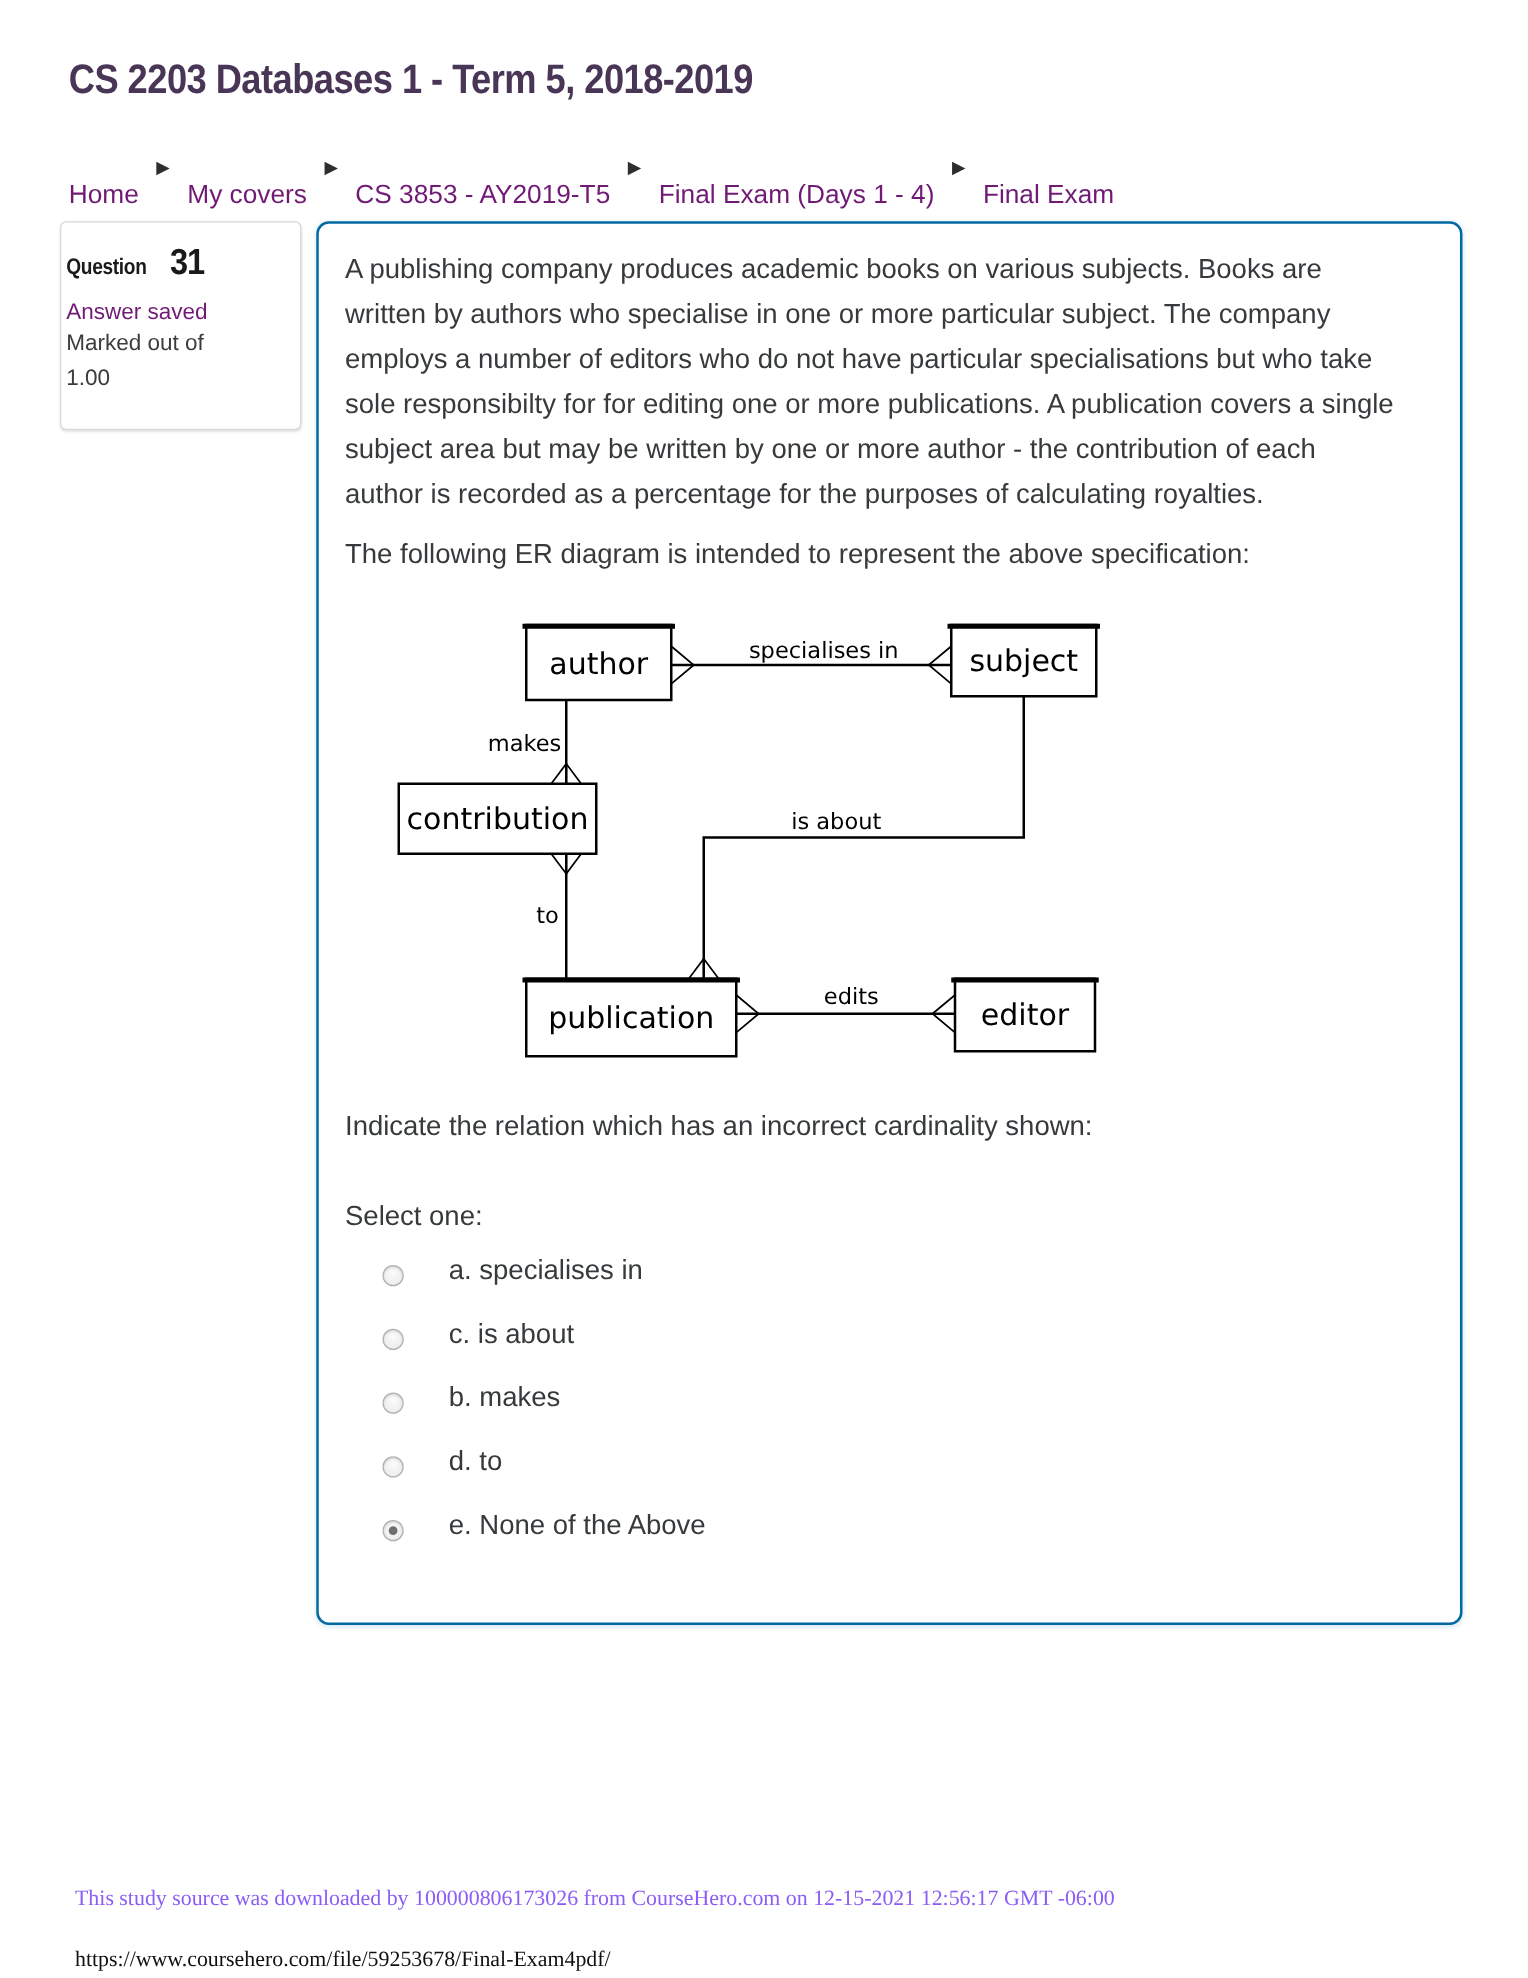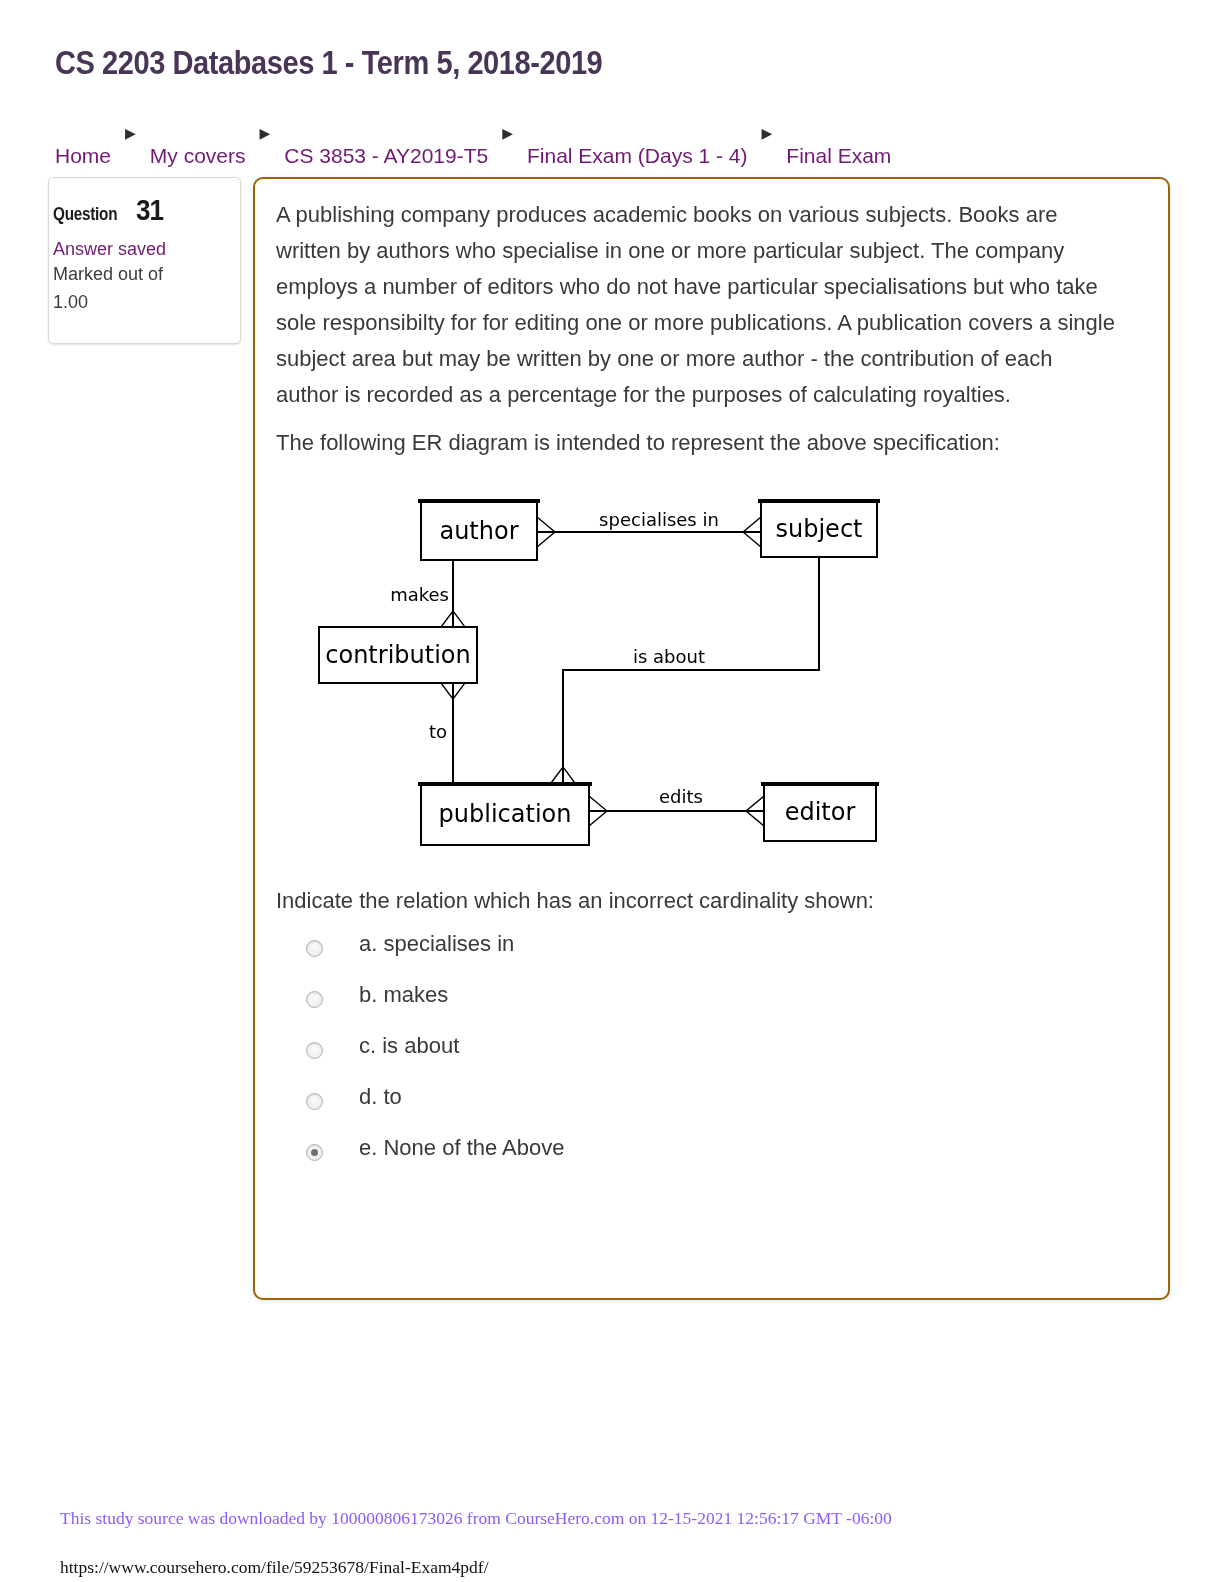--- a/index.html
+++ b/index.html
@@ -31,21 +31,21 @@
   .qinfo-label {
     font-size:18px; font-weight:bold; color:#1a1a1a;
     transform:scaleX(0.85); transform-origin:left bottom; letter-spacing:-0.3px;
   }
   .qinfo-number { font-size:29px; font-weight:bold; color:#1a1a1a; letter-spacing:-1px; transform:scaleX(0.9); transform-origin:left bottom; }
   .qinfo-status { font-size:18px; color:#701a75; }
   .qinfo-marked { font-size:18px; color:#3c3c3c; line-height:28px; width:130px; }
 
   .main-box {
     position:absolute; left:253px; top:177px; width:917px; height:1123px;
-    background:#fff; border:2px solid #a16207; border-radius:10px;
+    background:#fff; border:2px solid #0369a1; border-radius:10px;
     box-shadow:0 1px 4px rgba(120,190,220,0.35);
     padding:18px 40px 0 21px;
     overflow:hidden;
   }
   .q-paragraph {
     width:845px; font-size:22px; line-height:36px; color:#373a3c;
     margin-bottom:12px;
   }
   .q-diagram-intro { width:845px; font-size:22px; line-height:36px; color:#373a3c; margin-top:6px; }
 
@@ -167,33 +167,34 @@
     <text class="er-entity-label" x="519" y="345" text-anchor="middle">editor</text>
 
     <text class="er-rel-label" x="358" y="51" text-anchor="middle">specialises in</text>
     <text class="er-rel-label" x="148" y="126" text-anchor="end">makes</text>
     <text class="er-rel-label" x="146" y="263" text-anchor="end">to</text>
     <text class="er-rel-label" x="368" y="188" text-anchor="middle">is about</text>
     <text class="er-rel-label" x="380" y="328" text-anchor="middle">edits</text>
   </svg>
 
   <p class="q-prompt">Indicate the relation which has an incorrect cardinality shown:</p>
+  <p class="q-select-label">Select one:</p>
 
   <div class="options">
     <div class="option-row">
       <span class="radio"></span>
       <span class="option-label">a. specialises in</span>
     </div>
     <div class="option-row">
       <span class="radio"></span>
+      <span class="option-label">c. is about</span>
+    </div>
+    <div class="option-row">
+      <span class="radio"></span>
       <span class="option-label">b. makes</span>
-    </div>
-    <div class="option-row">
-      <span class="radio"></span>
-      <span class="option-label">c. is about</span>
     </div>
     <div class="option-row">
       <span class="radio"></span>
       <span class="option-label">d. to</span>
     </div>
     <div class="option-row">
       <span class="radio selected"></span>
       <span class="option-label">e. None of the Above</span>
     </div>
   </div>

